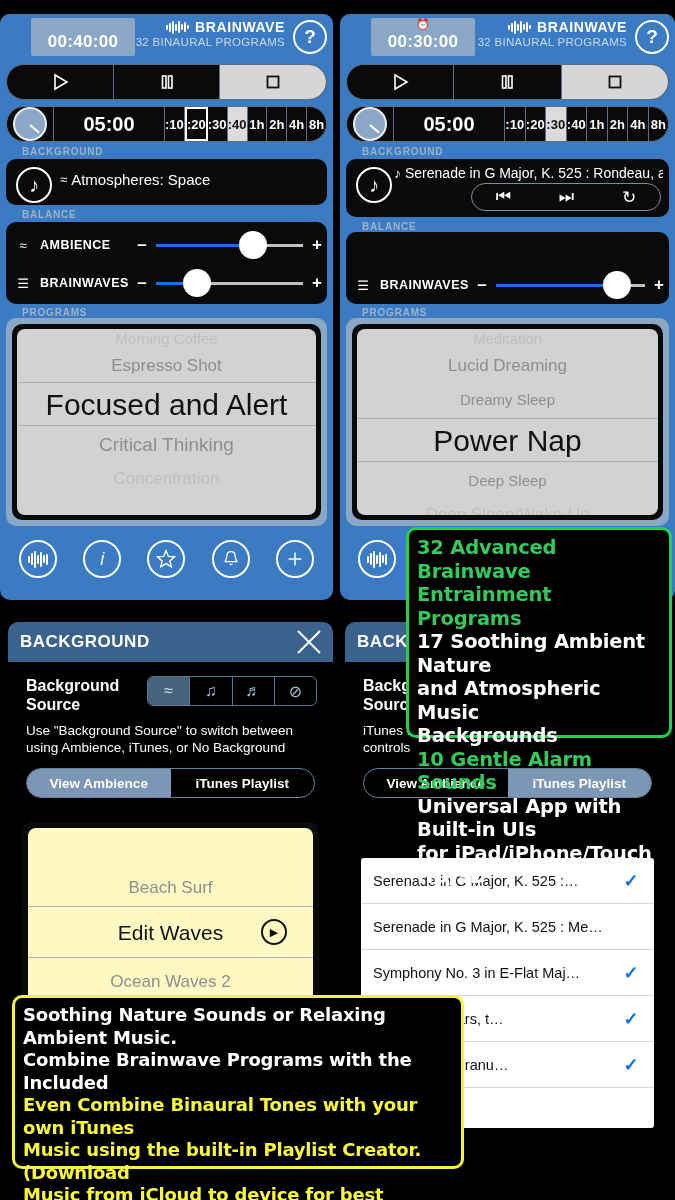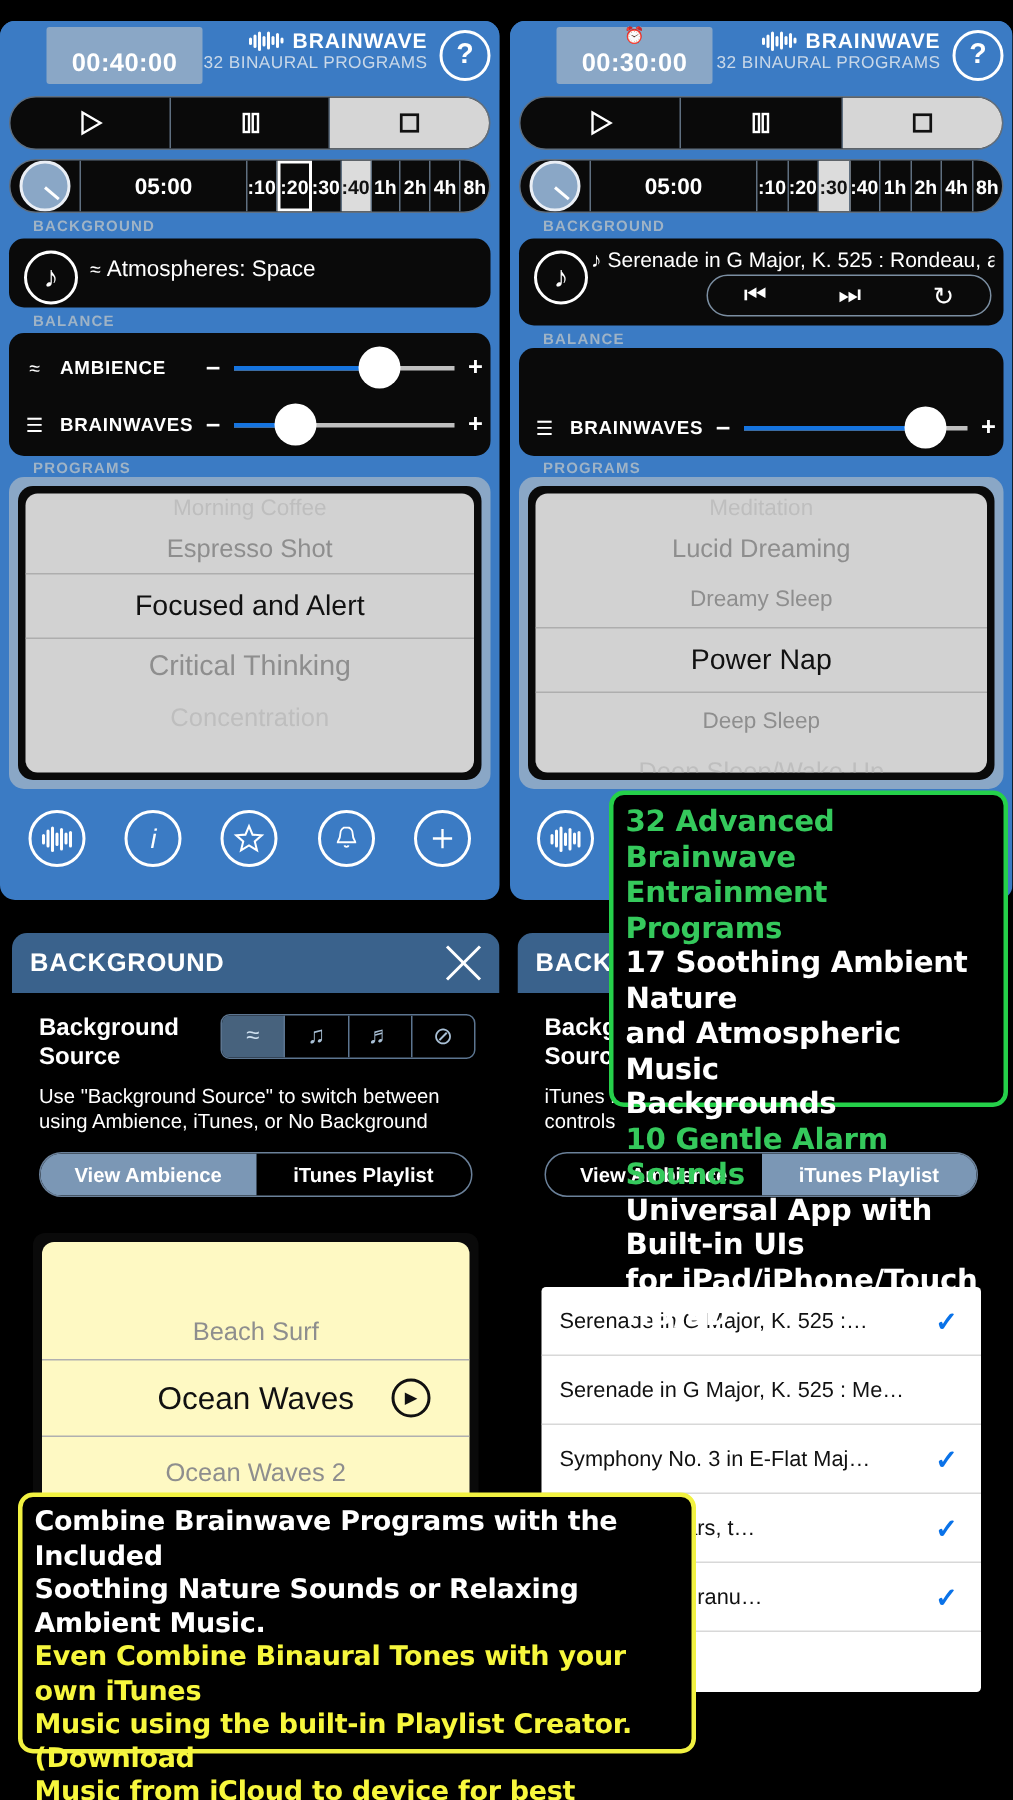--- a/index.html
+++ b/index.html
@@ -45,21 +45,21 @@
 
   
   .durrow { position:absolute; left:6px; right:6px; top:92px; height:36px;
       background:#0a0a0a; border:1px solid #5f6f80; border-radius:18px; display:flex; overflow:hidden;}
   .dial { width:46px; display:flex; align-items:center; justify-content:center; }
   .dialc { width:34px; height:34px; border-radius:50%; background:#8aa7c6; border:2px solid #e9eef5;
       position:relative;}
   .dialc::after { content:""; position:absolute; left:50%; top:50%; width:12px; height:2px;
       background:#fff; transform-origin:0 50%; transform:rotate(40deg); }
   .durmain { width:112px; display:flex; align-items:center; justify-content:center;
-      color:#fff; font-size:15px; font-weight:bold; border-left:1px solid #5f6f80; border-right:1px solid #5f6f80;}
+      color:#fff; font-size:20px; font-weight:bold; border-left:1px solid #5f6f80; border-right:1px solid #5f6f80;}
   .durcell { flex:1; display:flex; align-items:center; justify-content:center;
       color:#fff; font-size:13px; font-weight:bold; border-right:1px solid #5f6f80; position:relative;}
   .durcell:last-child { border-right:none; }
   .durcell.sel { background:#dcdcdc; color:#111; }
   .durcell.box { border:2px solid #fff; }
 
   
   .seclabel { position:absolute; left:0; right:0; height:14px; display:flex; align-items:center; }
   .seclabel span { color:#9fb3c6; font-size:10px; letter-spacing:.8px; padding-left:22px; font-weight:bold;}
 
@@ -84,21 +84,21 @@
   .knob { position:absolute; top:50%; width:28px; height:28px; margin-top:-14px; margin-left:-14px;
       background:#fff; border-radius:50%; }
 
   
   .progwrap { position:absolute; left:6px; right:6px; background:#8aa7c6; border-radius:10px; }
   .progframe { position:absolute; inset:6px; background:#0a0a0a; border-radius:10px; }
   .picker { position:absolute; inset:5px; background:#d2d2d2; border-radius:8px; overflow:hidden;
       display:flex; flex-direction:column; align-items:center; }
   .pk { width:100%; text-align:center; font-size:17px; color:#8e8e8e; }
   .pk.dim2 { color:#b4b4b4; font-size:15px; opacity:.65; }
-  .pk.sel { color:#111; font-size:19px; border-top:1px solid #aeaeae; border-bottom:1px solid #aeaeae;}
+  .pk.sel { color:#111; font-size:30px; border-top:1px solid #aeaeae; border-bottom:1px solid #aeaeae;}
 
   
   .toolrow { position:absolute; left:6px; right:6px; display:flex; align-items:center;
       justify-content:space-around; }
   .toolic { width:38px; height:38px; border-radius:50%; border:2px solid #fff; color:#fff;
       display:flex; align-items:center; justify-content:center; font-size:18px; }
 
   
   .modal { position:absolute; background:#000; border-radius:10px; overflow:hidden; }
   .modal-hdr { height:40px; background:#3a628c; display:flex; align-items:center;
@@ -442,21 +442,21 @@
       <div class="helptext" style="top:56px; right:12px;">Use "Background Source" to switch between using Ambience, iTunes, or No Background</div>
       <div class="toggle2" style="left:12px; right:12px; top:102px;">
         <div class="on">View Ambience</div>
         <div>iTunes Playlist</div>
       </div>
     </div>
     <div class="ambpicker" style="left:14px; right:14px; top:200px; height:215px;">
       <div class="ambinner">
         <div class="ar" style="height:78px;line-height:120px;">Beach Surf</div>
         <div class="ar sel" style="height:52px;line-height:52px;">
-          <span>Ocean Waves</span>
+          <span>Edit Waves</span>
           <span class="playc">▶</span>
         </div>
         <div class="ar" style="height:48px;line-height:48px;">Ocean Waves 2</div>
         <div class="ar" style="height:30px;line-height:30px;opacity:.5">Light Rain</div>
       </div>
     </div>
   </div>
 
   <div class="modal" style="left:345px; top:622px; width:325px; height:520px;">
     <div class="modal-hdr">
@@ -510,21 +510,21 @@
     <div class="co-line g">Entrainment Programs</div>
     <div class="co-line">17 Soothing Ambient Nature</div>
     <div class="co-line">and Atmospheric Music</div>
     <div class="co-line">Backgrounds</div>
     <div class="co-line g">10 Gentle Alarm Sounds</div>
     <div class="co-line">Universal App with Built-in UIs</div>
     <div class="co-line">for iPad/iPhone/Touch HD/SD</div>
   </div>
 
   <div class="callout yellow" style="left:12px; top:995px; width:452px; height:174px;">
+    <div class="co-line">Soothing Nature Sounds or Relaxing Ambient Music.</div>
     <div class="co-line">Combine Brainwave Programs with the Included</div>
-    <div class="co-line">Soothing Nature Sounds or Relaxing Ambient Music.</div>
     <div class="co-line y">Even Combine Binaural Tones with your own iTunes</div>
     <div class="co-line y">Music using the built-in Playlist Creator.  (Download</div>
     <div class="co-line y">Music from iCloud to device for best performance)</div>
 
   </div>
 
 </div>
 
 </body></html>

